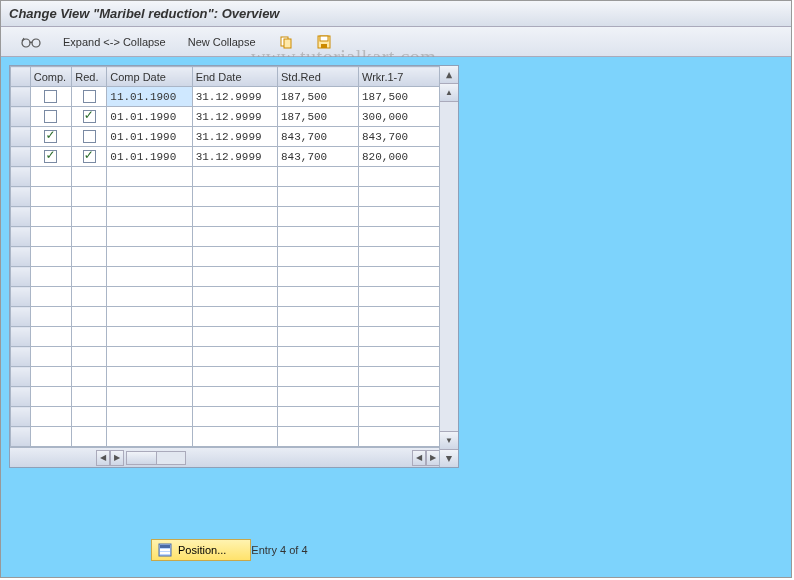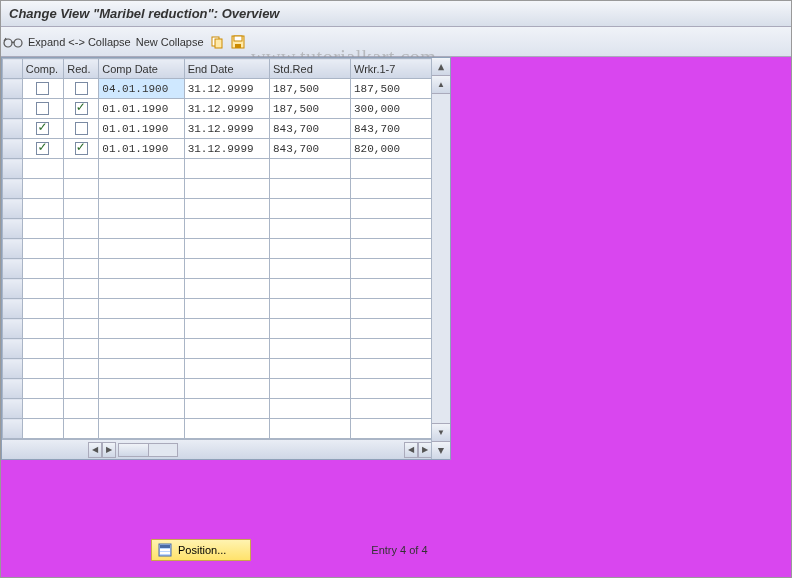--- a/index.html
+++ b/index.html
@@ -29,31 +29,32 @@
     font-weight: bold;
     font-style: italic;
     color: #333;
     border-bottom: 1px solid #aab;
   }
   .toolbar {
     background: linear-gradient(to bottom, #f0f3f8 0%, #dde3ee 100%);
     height: 30px;
     display: flex;
     align-items: center;
-    padding-left: 2px;
+    padding-left: 20px;
     border-bottom: 1px solid #aab;
-    gap: 5px;
+    gap: 22px;
   }
   .toolbar .glasses-icon svg { display:block; }
   .toolbar .tool-text { color: #333; cursor: pointer; }
   .toolbar .icon-btn { width:16px; height:16px; display:inline-flex; align-items:center; justify-content:center; cursor:pointer; }
   .content-area {
     position: absolute;
     top: 56px; left:0; right:0; bottom:0;
-    background: #d946ef;
+    background: #7dd3fc;
+    padding: 8px;
   }
   .table-wrap {
     border: 1px solid #8ea0b8;
     width: 450px;
     background: #fff;
     position: relative;
   }
   .grid {
     border-collapse: collapse;
     width: 430px;
@@ -100,21 +101,21 @@
     display:flex; align-items:center; width:430px; border-top:1px solid #aab5c6;
   }
   .hscroll-row .hspacer{flex:0 0 86px;}
   .hscroll-row .hbtn{width:14px;height:16px;background:linear-gradient(#f0f3f8,#cfd7e6);border:1px solid #aab;display:flex;align-items:center;justify-content:center;cursor:pointer;font-size:8px;}
   .hscroll-row .htrack{width:60px;height:14px;background:#e2e7f0;border:1px solid #aab;margin:0 2px;position:relative;}
   .hscroll-row .hthumb{position:absolute;left:0;top:0;width:30px;height:12px;background:linear-gradient(#f0f3f8,#cfd7e6);border-right:1px solid #aab;}
   .hscroll-row .hfill{flex:1;}
   .bottom-bar {
     position:absolute; left:0; right:0; bottom:12px; height:30px;
     display:flex; align-items:center; justify-content:flex-start;
-    padding-left:150px; gap:120px;
+    padding-left:150px; 
   }
   .pos-btn {
     display:flex; align-items:center; gap:6px;
     background:linear-gradient(to bottom,#fff3b0,#ffe26b);
     border:1px solid #c9a84a; height:22px; padding:0 24px 0 6px;
     cursor:pointer; font-size:11px;
   }
   .pos-btn .icon{width:14px;height:14px;}
   .entry-text{color:#333;}
   .watermark{
@@ -178,21 +179,21 @@
             <th>End Date</th>
             <th>Std.Red</th>
             <th>Wrkr.1-7</th>
           </tr>
         </thead>
         <tbody id="grid-body">
             <tr class="highlight">
               <td class="row-handle"></td>
               <td class="sel-cell"><span class="chk"></span></td>
               <td class="sel-cell"><span class="chk"></span></td>
-              <td class="mono first-date">04.01.1900</td>
+              <td class="mono first-date">11.01.1900</td>
               <td class="mono">31.12.9999</td>
               <td class="num mono">187,500</td>
               <td class="num mono">187,500</td>
             </tr>
             <tr>
               <td class="row-handle"></td>
               <td class="sel-cell"><span class="chk"></span></td>
               <td class="sel-cell"><span class="chk checked"></span></td>
               <td class="mono first-date">01.01.1990</td>
               <td class="mono">31.12.9999</td>

